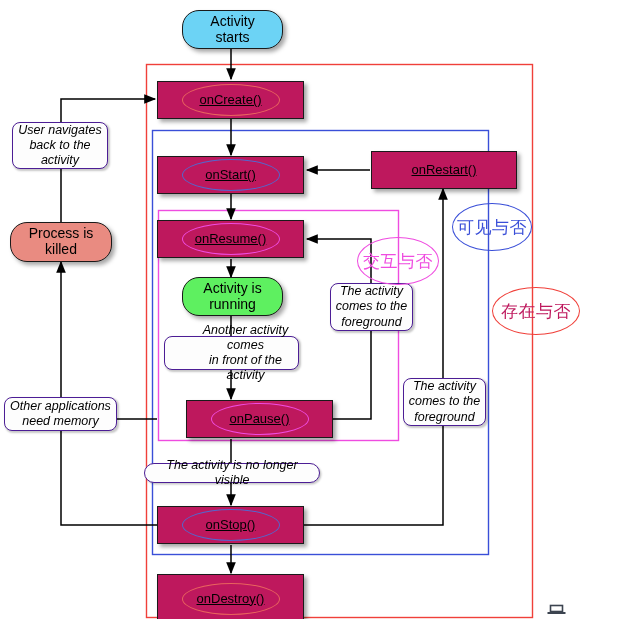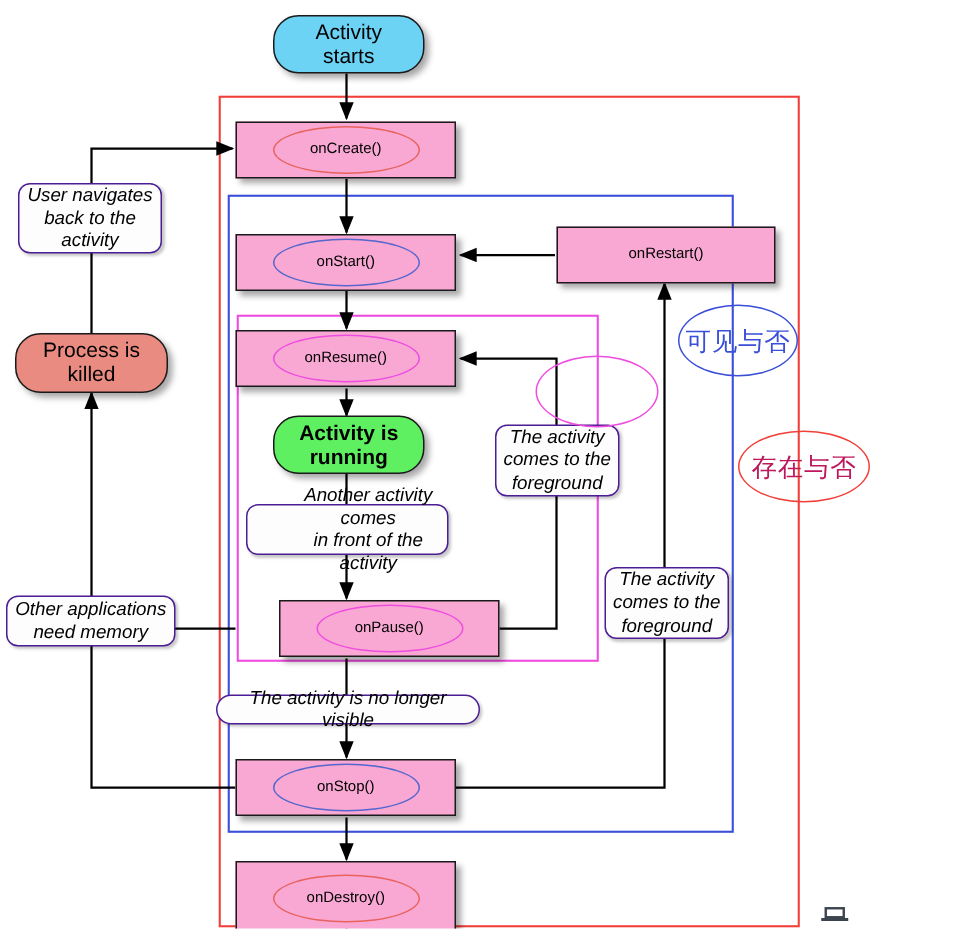--- a/index.html
+++ b/index.html
@@ -19,24 +19,25 @@
     position:absolute;z-index:3;
     box-sizing:border-box;
     display:flex;align-items:center;justify-content:center;
     text-align:center;
     color:#000;
     line-height:1.12;
   }
 
   
   .cb{
-    background:#f9a8d4;
+    background:#be185d;
     border:1px solid #1a1a1a;
     box-shadow:3px 3px 4px rgba(0,0,0,0.35);
-    font-size:10px;
+    font-size:13px;
+    text-decoration:underline;
   }
   .cb .lbl{position:relative;z-index:2;}
   .cb .ring{
     position:absolute;left:50%;top:50%;
     transform:translate(-50%,-50%);
     width:96px;height:30px;
     border:1.6px solid #e06;
     border-radius:50%;
     z-index:1;
     pointer-events:none;
@@ -151,21 +152,21 @@
     </span>
   </div>
 
   <div class="node term red" style="left:10px;top:222px;width:102px;height:40px;">
     <span>
       <span>Process is</span><br>
       <span>killed</span>
     </span>
   </div>
 
-  <div class="node term green" style="left:182px;top:277px;width:101px;height:39px;font-weight:bold;">
+  <div class="node term green" style="left:182px;top:277px;width:101px;height:39px;">
     <span>
       <span>Activity is</span><br>
       <span>running</span>
     </span>
   </div>
 
   <div class="node cb" style="left:157px;top:81px;width:147px;height:38px;">
     <span class="ring red"></span>
     <span class="lbl">onCreate()</span>
   </div>
@@ -241,20 +242,21 @@
     <span>The activity is no longer visible</span>
   </div>
 
   <div class="cjk c-blue" style="left:452px;top:203px;width:80px;height:48px;">
     <span class="ell"></span>
     <span class="txt">可见与否</span>
   </div>
 
   <div class="cjk c-magenta" style="left:357px;top:237px;width:82px;height:48px;">
     <span class="ell"></span>
+    <span class="txt">交互与否</span>
   </div>
 
   <div class="cjk c-red" style="left:492px;top:287px;width:88px;height:48px;">
     <span class="ell"></span>
     <span class="txt">存在与否</span>
   </div>
 
   <svg id="corner-glyph" width="22" height="14" viewBox="0 0 22 14" style="left:546px;top:602px;">
     <rect x="4.5" y="3.5" width="12" height="6" fill="none" stroke="#3c4450" stroke-width="1.6"></rect>
     <rect x="1.5" y="10" width="18" height="2" fill="#3c4450"></rect>

